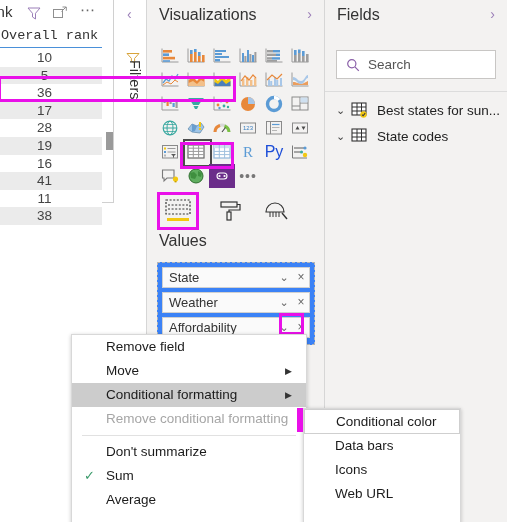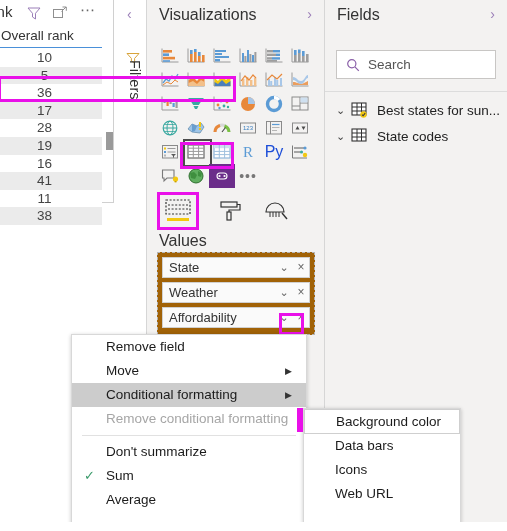--- a/index.html
+++ b/index.html
@@ -40,20 +40,21 @@
   }
   #icon-filter { left: 38px; }
   #icon-focus  { left: 64px; }
   #icon-more   { left: 92px; font-size: 15px; color: #666; line-height: 10px; }
 
   #col-header {
     position: absolute; left: 12px; top: 26px; width: 102px; height: 22px;
     font-size: 13.5px; color: #333; padding-left: 1px;
     border-bottom: 1.5px solid #4a90d9;
     line-height: 20px;
+    font-family: Liberation Mono, monospace;
   }
   #rows { position: absolute; left: 12px; top: 49px; width: 102px; }
   .trow {
     height: 17.6px; line-height: 17.6px;
     text-align: center; padding-right: 13px;
     font-size: 13.5px; color: #444;
     background: #ffffff;
   }
   .trow.alt { background: #ebebeb; }
   #scroll-thumb {
@@ -139,23 +140,23 @@
     position: absolute; left: 0px; top: -2px; width: 42px; height: 38px;
     border: 3px solid #e910e9; pointer-events: none;
   }
   #values-label {
     position: absolute; left: 12px; top: 232px;
     font-size: 16px; color: #333;
   }
 
   
   #wells {
-    position: absolute; left: 10px; top: 252px; width: 158px;
+    position: absolute; left: 10px; top: 262px; width: 158px;
     border: 1px dashed #b5b5b5; padding: 4px 4px 6px 4px;
-    background: #a16207;
+    background: #3b82f6;
   }
   .well-item {
     position: relative;
     height: 21px; margin-bottom: 4px;
     background: #fafafa; border: 1px solid #d0d0d0;
     display: flex; align-items: center;
   }
   .well-item:last-child { margin-bottom: 0; }
   .well-name {
     font-size: 13px; color: #333; padding-left: 6px; flex: 1;
@@ -714,20 +715,20 @@
       <div class="ctx-item disabled">Remove conditional formatting</div>
       <div class="ctx-sep"></div>
       <div class="ctx-item">Don't summarize</div>
       <div class="ctx-item">Sum<span class="ctx-check">✓</span></div>
       <div class="ctx-item">Average</div>
     </div>
   <div id="ctx-hl-box"></div>
 
   <div id="sub-sliver"></div>
   <div id="sub-menu">
-      <div class="sub-item first">Background color</div>
+      <div class="sub-item first">Conditional color</div>
       <div class="sub-item">Data bars</div>
       <div class="sub-item">Icons</div>
       <div class="sub-item">Web URL</div>
     </div>
 
   <div id="bottom-strip"></div>
 </div>
 
 </body></html>

